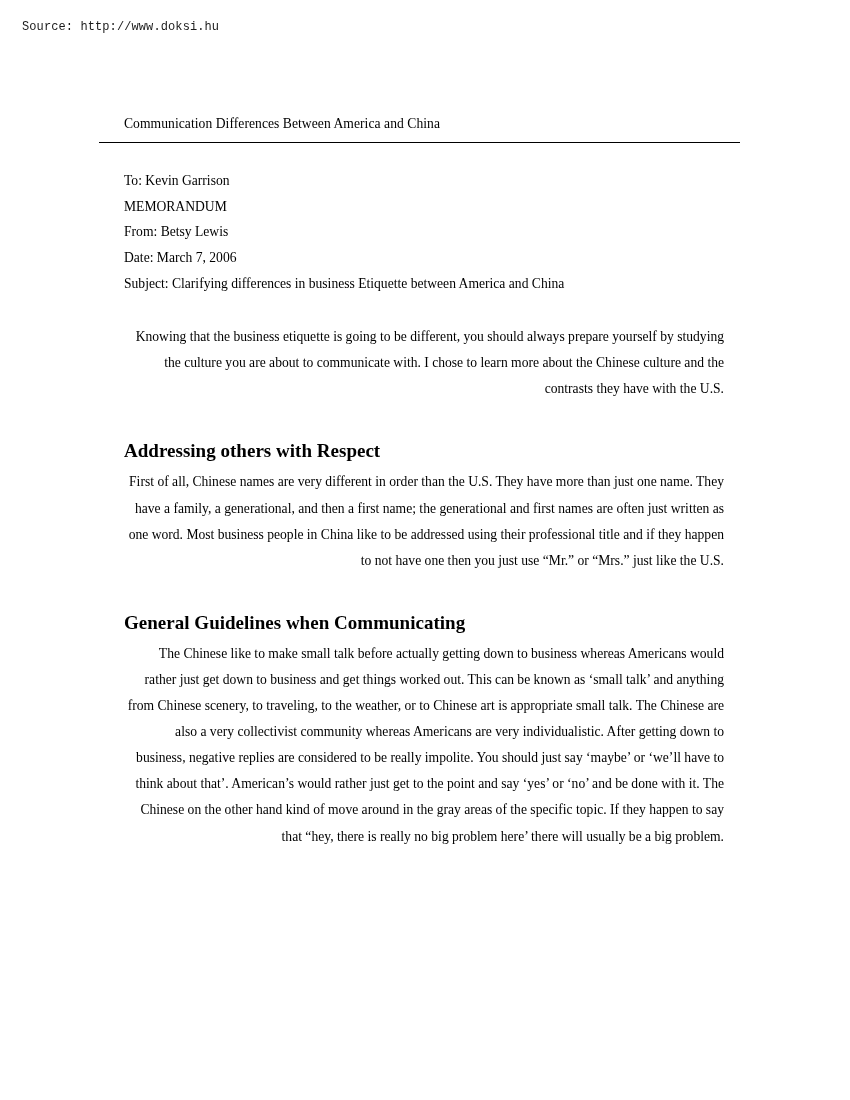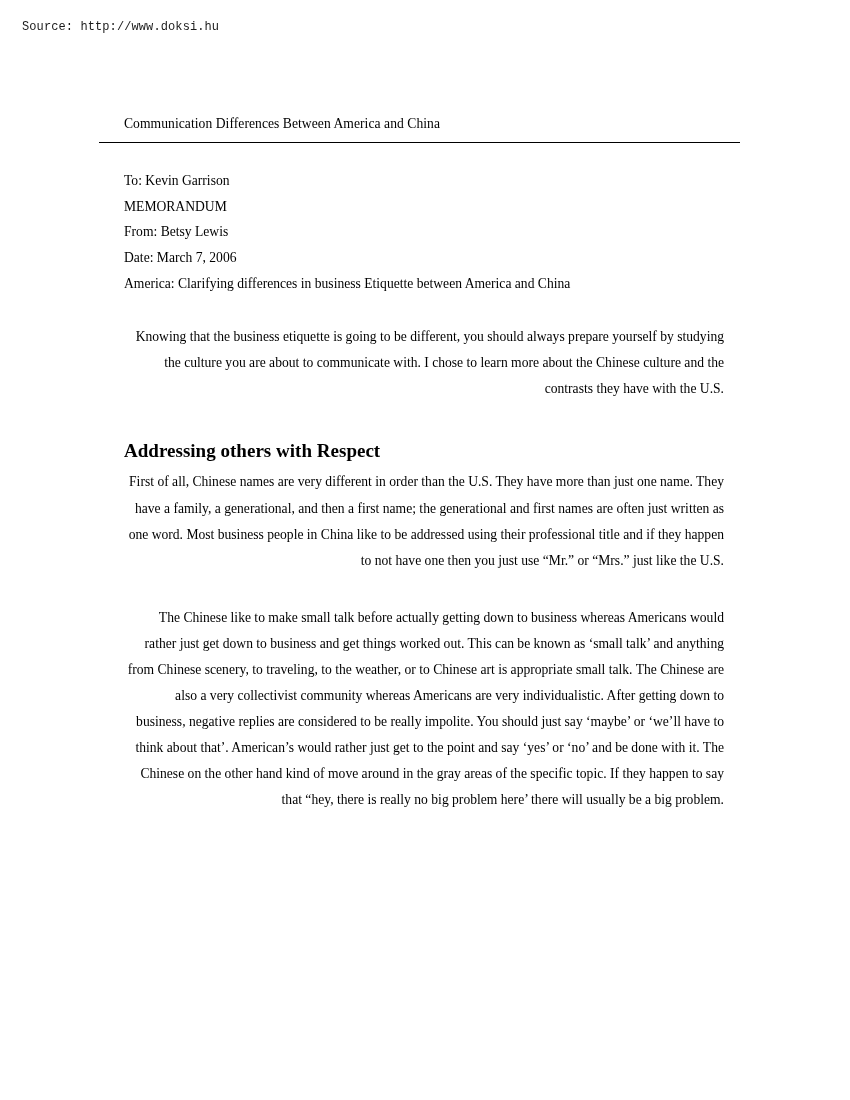--- a/index.html
+++ b/index.html
@@ -104,28 +104,29 @@
 
   <hr class="title-rule">
 
   <div class="body-col">
 
     <div class="memo-block">
       <div class="memo-line">To: Kevin Garrison</div>
       <div class="memo-line">MEMORANDUM</div>
       <div class="memo-line">From: Betsy Lewis</div>
       <div class="memo-line">Date: March 7, 2006</div>
-      <div class="memo-line"><span>America: </span><span class="memo-subject-value">Clarifying differences in business Etiquette between America and China</span></div>
+      <div class="memo-line"><span>Subject: </span><span class="memo-subject-value">Clarifying differences in business Etiquette between America and China</span></div>
     </div>
 
     <p class="para para-lead">Knowing that the business etiquette is going to be different, you should always prepare yourself by studying the culture you are about to communicate with. I chose to learn more about the Chinese culture and the contrasts they have with the U.S.</p>
 
     <div class="section">
       <h2 class="section-heading">Addressing others with Respect</h2>
       <p class="para">First of all, Chinese names are very different in order than the U.S. They have more than just one name. They have a family, a generational, and then a first name; the generational and first names are often just written as one word. Most business people in China like to be addressed using their professional title and if they happen to not have one then you just use “Mr.” or “Mrs.” just like the U.S.</p>
     </div>
 
     <div class="section">
+      <h2 class="section-heading">General Guidelines when Communicating</h2>
       <p class="para">The Chinese like to make small talk before actually getting down to business whereas Americans would rather just get down to business and get things worked out. This can be known as ‘small talk’ and anything from Chinese scenery, to traveling, to the weather, or to Chinese art is appropriate small talk. The Chinese are also a very collectivist community whereas Americans are very individualistic.  After getting down to business, negative replies are considered to be really impolite. You should just say ‘maybe’ or ‘we’ll have to think about that’. American’s would rather just get to the point and say ‘yes’ or ‘no’ and be done with it. The Chinese on the other hand kind of move around in the gray areas of the specific topic. If they happen to say that “hey, there is really no big problem here’ there will usually be a big problem.</p>
     </div>
 
   </div>
 </div>
 
 </body></html>

